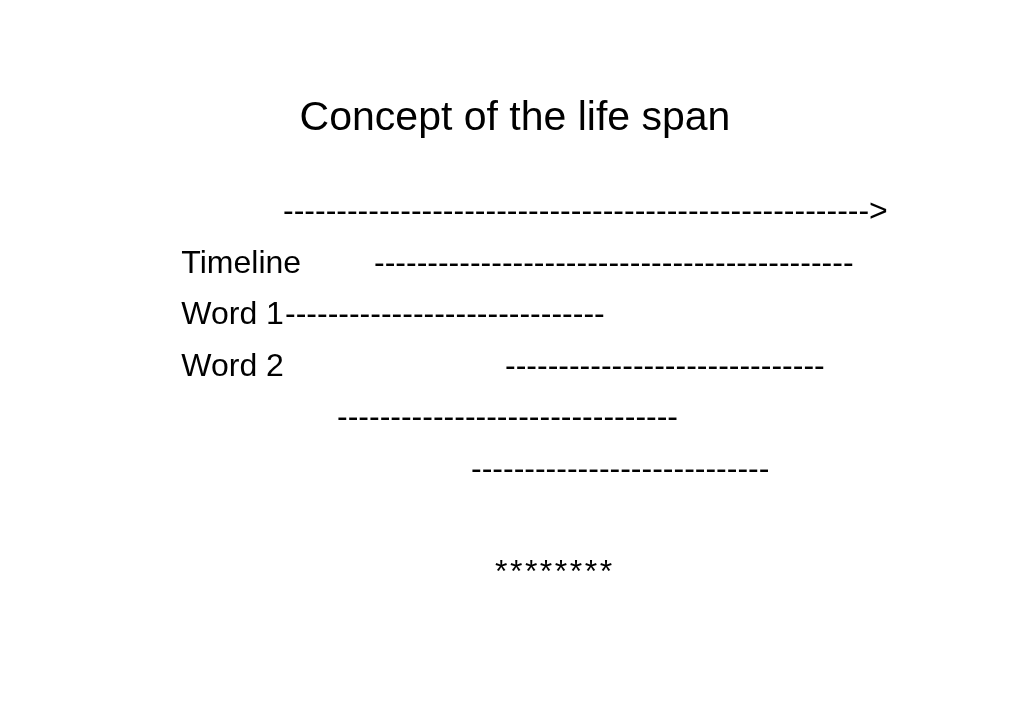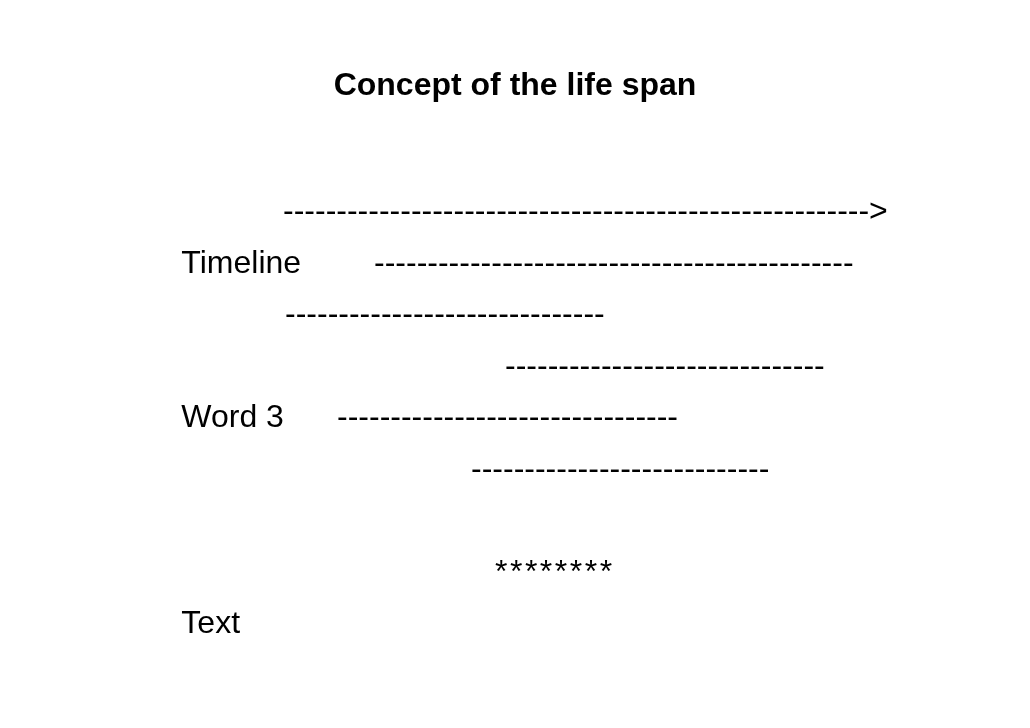--- a/index.html
+++ b/index.html
@@ -11,26 +11,26 @@
     position: relative;
     width: 1030px;
     height: 728px;
     background: #ffffff;
     color: #000000;
     font-family: "Liberation Sans", sans-serif;
     overflow: hidden;
   }
   .title {
     position: absolute;
-    top: 66px;
+    top: 93px;
     left: 0;
     width: 100%;
     text-align: center;
-    font-size: 32px;
-    font-weight: 700;
+    font-size: 41px;
+    font-weight: 400;
     white-space: pre;
   }
   .body-block {
     position: absolute;
     top: 185px;
     left: 128px;
     right: 0;
     font-size: 32px;
   }
   .line {
@@ -63,41 +63,41 @@
   <div class="title">Concept of the life span</div>
 
   <div class="body-block">
 
     <div class="line">
       <span class="lbl">Timeline</span>
       <span class="run r0">-------------------------------------------------------&gt;</span>
     </div>
 
     <div class="line">
+      <span class="lbl">Word 1</span>
       <span class="run r1">---------------------------------------------</span>
     </div>
 
     <div class="line">
+      <span class="lbl">Word 2</span>
       <span class="run r2">------------------------------</span>
     </div>
 
     <div class="line">
-      <span class="lbl">Word 3</span>
       <span class="run r3">------------------------------</span>
     </div>
 
     <div class="line">
       <span class="run r4">--------------------------------</span>
     </div>
 
     <div class="line">
       <span class="run r5">----------------------------</span>
     </div>
 
     <div class="line"></div>
 
     <div class="line">
-      <span class="lbl">Text</span>
       <span class="run r6">********</span>
     </div>
 
   </div>
 </div>
 
 </body></html>

